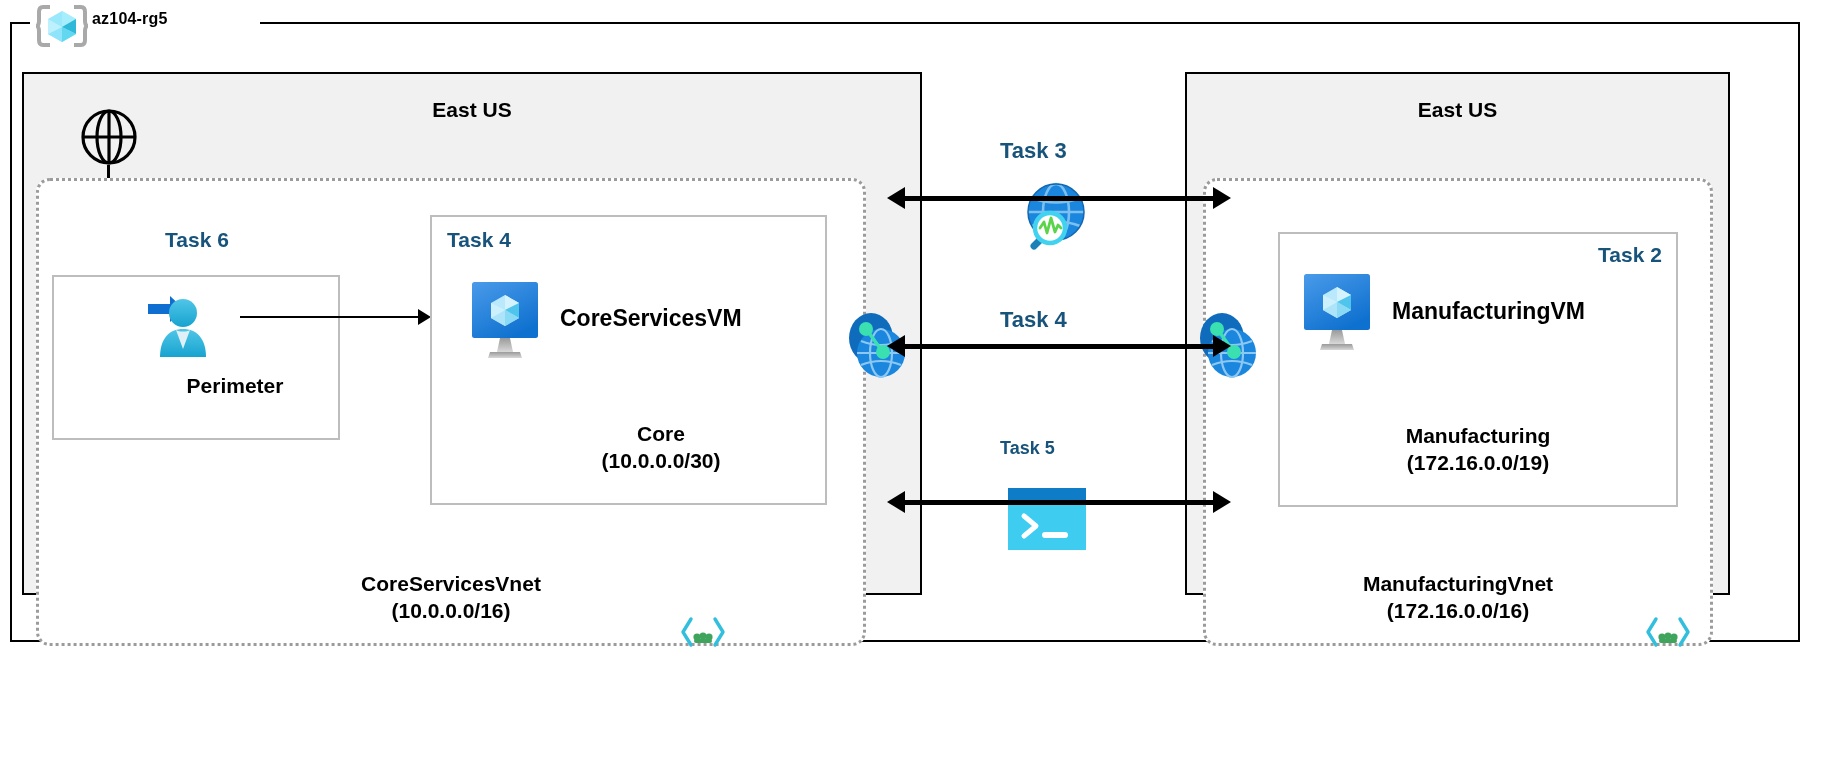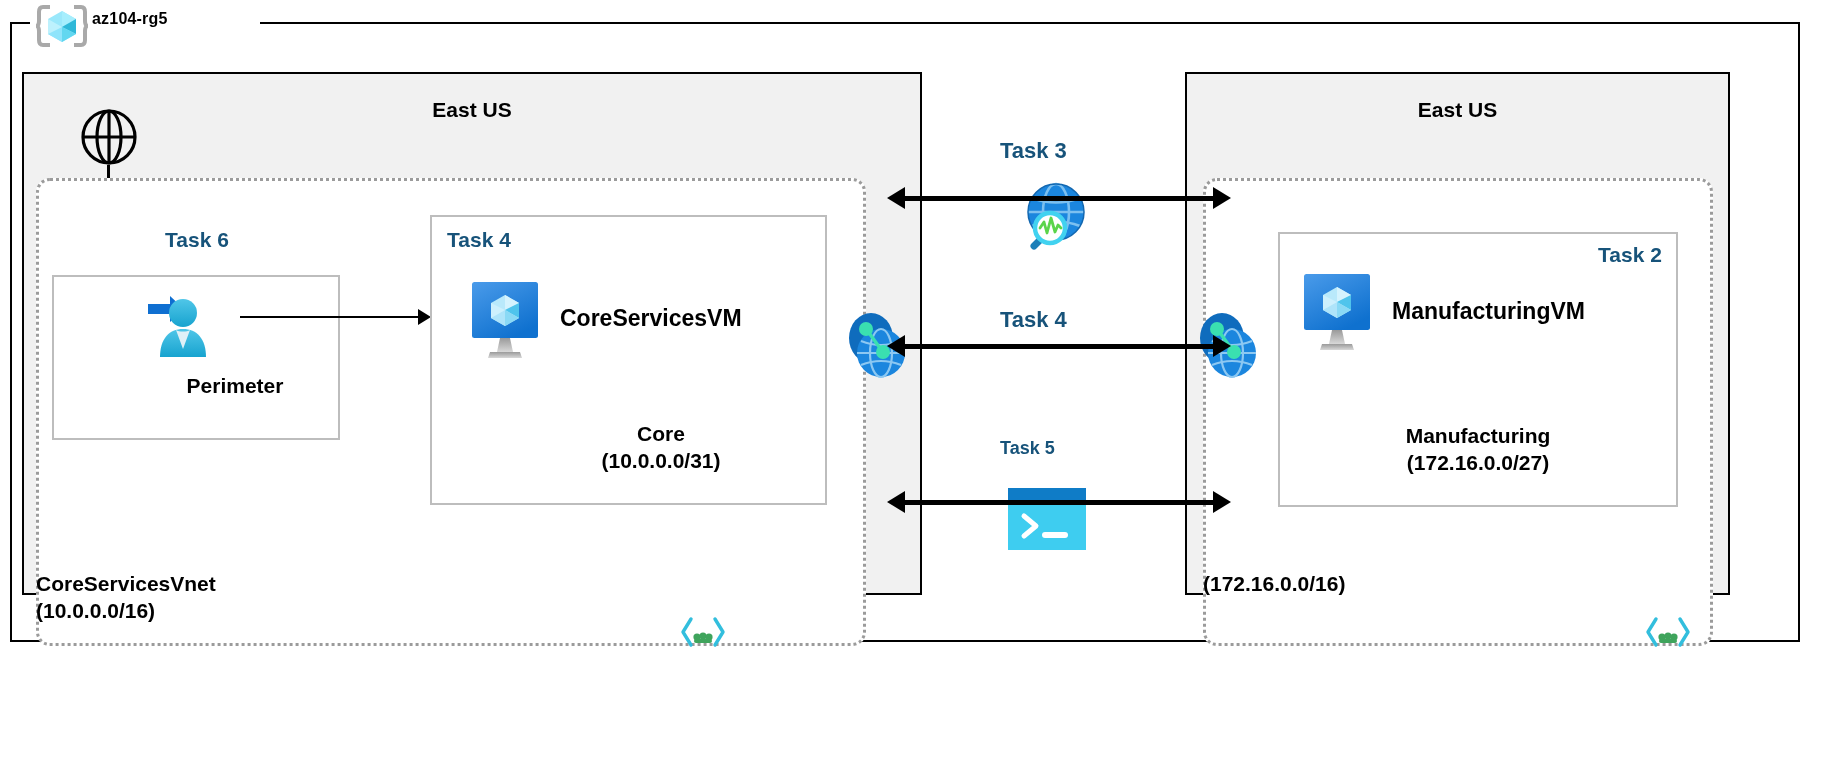--- a/index.html
+++ b/index.html
@@ -22,21 +22,21 @@
   #region-left{left:22px;top:72px;width:900px;height:523px;}
   #region-right{left:1185px;top:72px;width:545px;height:523px;}
   .region-title{font-size:21px;font-weight:bold;color:#000;text-align:center;
                 width:100%;position:absolute;top:24px;left:0;}
 
   
   .vnet{position:absolute;background:#ffffff;border:3px dotted #9b9b9b;
         border-radius:14px;box-sizing:border-box;}
   #vnet-core{left:36px;top:178px;width:830px;height:468px;}
   #vnet-mfg{left:1203px;top:178px;width:510px;height:468px;}
-  .vnet-label{position:absolute;width:100%;text-align:left;left:0;
+  .vnet-label{position:absolute;width:100%;text-align:center;left:0;
               font-size:21px;font-weight:bold;color:#000;line-height:1.30;}
 
   
   .subnet{position:absolute;background:#ffffff;border:2px solid #bdbdbd;
           box-sizing:border-box;}
   #subnet-perimeter{left:52px;top:275px;width:288px;height:165px;}
   #subnet-core{left:430px;top:215px;width:397px;height:290px;}
   #subnet-mfg{left:1278px;top:232px;width:400px;height:275px;}
 
   .task-label{position:absolute;font-size:21px;font-weight:bold;color:#17537a;
@@ -173,30 +173,31 @@
     <polygon points="35,30 49,38 35,46" fill="#8ad9f5"></polygon>
     <polygon points="35,30 35,46 21,38" fill="#aee4fa"></polygon>
     <polygon points="35,30 21,38 21,23" fill="#cdf0fd"></polygon>
   </svg>
 </div>
 
 <div class="abs vm-name" style="left:560px;top:305px;">CoreServicesVM</div>
 
 <div class="abs subnet-label" style="left:430px;top:420px;width:462px;">
   <div>Core</div>
-  <div>(10.0.0.0/31)</div>
+  <div>(10.0.0.0/30)</div>
 </div>
 
 <div class="abs region" id="region-right">
   <div class="region-title">East US</div>
 </div>
 
 <div class="vnet" id="vnet-mfg"></div>
 
 <div class="abs vnet-label" style="left:1203px;top:570px;width:510px;">
+  <div>ManufacturingVnet</div>
   <div>(172.16.0.0/16)</div>
 </div>
 
 <div class="abs" style="left:1645px;top:615px;width:46px;height:34px;">
   <svg width="46" height="34" viewBox="0 0 46 34">
     <path d="M11 4 L3 17 L11 30" fill="none" stroke="#32bedd" stroke-width="3.4" stroke-linecap="round" stroke-linejoin="round"></path>
     <path d="M35 4 L43 17 L35 30" fill="none" stroke="#32bedd" stroke-width="3.4" stroke-linecap="round" stroke-linejoin="round"></path>
     <circle cx="17" cy="22" r="3.6" fill="#3fa45c"></circle>
     <circle cx="23" cy="21" r="3.6" fill="#3fa45c"></circle>
     <circle cx="29" cy="22" r="3.6" fill="#3fa45c"></circle>
@@ -228,21 +229,21 @@
     <polygon points="35,30 49,38 35,46" fill="#8ad9f5"></polygon>
     <polygon points="35,30 35,46 21,38" fill="#aee4fa"></polygon>
     <polygon points="35,30 21,38 21,23" fill="#cdf0fd"></polygon>
   </svg>
 </div>
 
 <div class="abs vm-name" style="left:1392px;top:298px;">ManufacturingVM</div>
 
 <div class="abs subnet-label" style="left:1278px;top:422px;width:400px;">
   <div>Manufacturing</div>
-  <div>(172.16.0.0/27)</div>
+  <div>(172.16.0.0/19)</div>
 </div>
 
 <div class="abs task-label" style="left:1000px;top:138px;font-size:22px;">Task 3</div>
 
 <div class="abs" style="left:1012px;top:180px;width:78px;height:78px;">
   <svg width="78" height="78" viewBox="0 0 78 78">
     <circle cx="44" cy="32" r="28" fill="#1b86de"></circle>
     <g fill="none" stroke="#7cc0f0" stroke-width="2.6">
       <ellipse cx="44" cy="32" rx="13" ry="28"></ellipse>
       <line x1="16" y1="32" x2="72" y2="32"></line>

